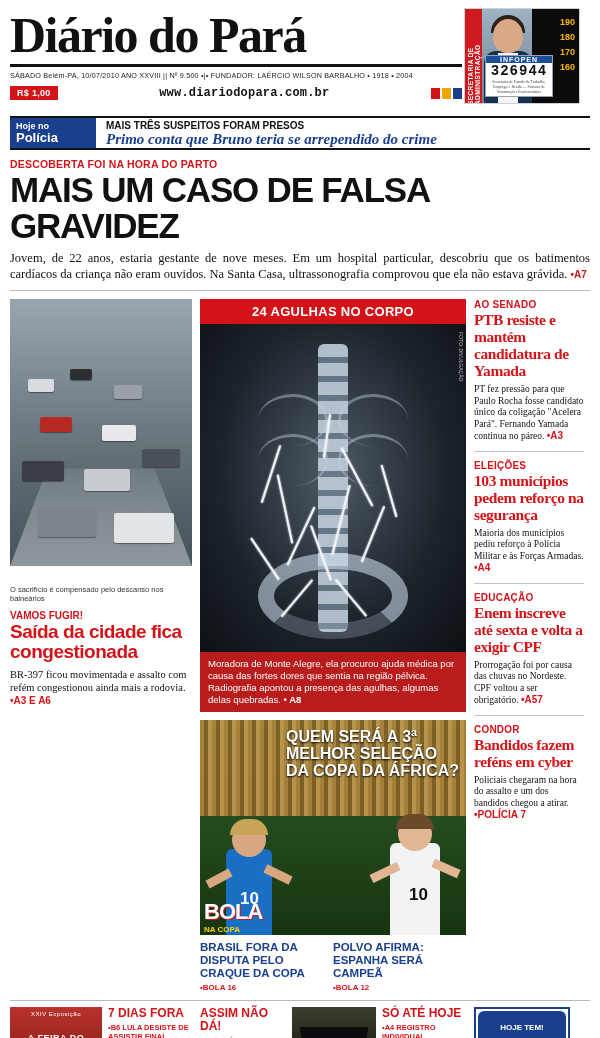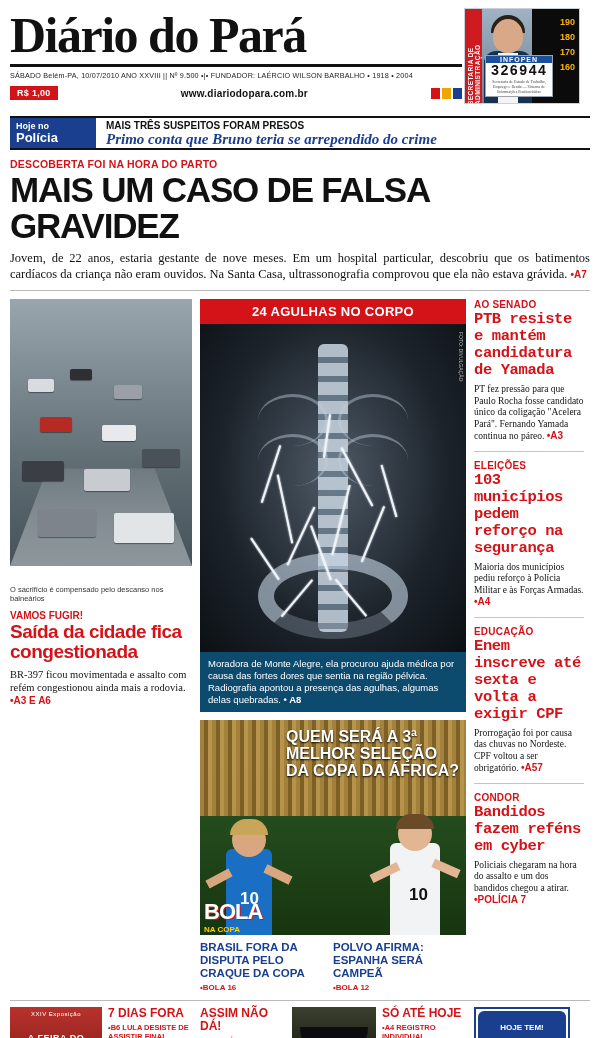--- a/index.html
+++ b/index.html
@@ -28,22 +28,22 @@
     font-size: 7.2px; letter-spacing: .2px; color: #222;
     margin-top: 4px;
   }
   .price-row { display: flex; align-items: center; margin-top: 6px; width: 452px; }
   .price {
     background: #d41318; color: #fff; font-family: "Liberation Sans", sans-serif;
     font-weight: bold; font-size: 9px; padding: 2px 7px; letter-spacing: .3px;
   }
   .site {
     flex: 1; text-align: center;
-    font-family: Liberation Sans, sans-serif; font-weight: bold;
-    font-size: 10px; color: #111; letter-spacing: .2px;
+    font-family: Liberation Mono, monospace; font-weight: bold;
+    font-size: 12px; color: #111; letter-spacing: .2px;
   }
   .flagbars { display: flex; gap: 2px; }
   .flagbars i { display: block; width: 9px; height: 11px; }
 
   
   .promo-box {
     position: absolute; right: 10px; top: 8px; width: 116px; height: 96px;
     background: #e9eef3; border: 1px solid #c9d2da; overflow: hidden;
   }
   .promo-red-strip {
@@ -185,21 +185,21 @@
     border-radius: 50%; border-bottom: none; border-left: none;
   }
   .xray-img .needle {
     position: absolute; width: 1.5px; background: #eef4fa; box-shadow: 0 0 2px #fff;
   }
   .xray-side {
     position: absolute; right: 2px; top: 8px; color: #bbb; font-size: 5px;
     writing-mode: vertical-rl; font-family: "Liberation Sans", sans-serif;
   }
   .xray-cap {
-    background: #0c4a6e; color: #fff; font-family: "Liberation Sans", sans-serif;
+    background: #b91c1c; color: #fff; font-family: "Liberation Sans", sans-serif;
     font-size: 9.5px; line-height: 12px; padding: 6px 8px;
   }
 
   
   .soccer {
     position: relative; margin-top: 8px; width: 266px; height: 215px; overflow: hidden;
     background: linear-gradient(#2f5f2b, #17350f);
   }
   .soccer .crowd {
     position: absolute; left: 0; top: 0; right: 0; height: 96px;
@@ -229,21 +229,21 @@
     font-size: 11.5px; line-height: 13px;
   }
   .brief .bref { color: #d41318; font-family: "Liberation Sans", sans-serif; font-weight: bold; font-size: 8px; margin-top: 3px; }
 
   
   .rk {
     color: #d41318; font-family: "Liberation Sans", sans-serif; font-weight: bold;
     font-size: 10px; letter-spacing: .2px;
   }
   .rh {
-    color: #d41318; font-family: Liberation Mono, monospace; font-weight: bold;
+    color: #d41318; font-family: Liberation Serif, serif; font-weight: bold;
     font-size: 15.5px; line-height: 17px; margin-top: 1px; letter-spacing: -.4px;
   }
   .rt { font-size: 9.5px; line-height: 11.5px; margin-top: 5px; }
   .rrule { height: 1px; background: #c4c4c4; margin: 8px 0; }
 
   
   .bottom { display: flex; gap: 6px; margin-top: 8px; border-top: 1px solid #b9b9b9; padding-top: 6px; }
   .bt-col { font-family: "Liberation Sans", sans-serif; }
   .bt-expo { width: 92px; }
   .expo-img {

